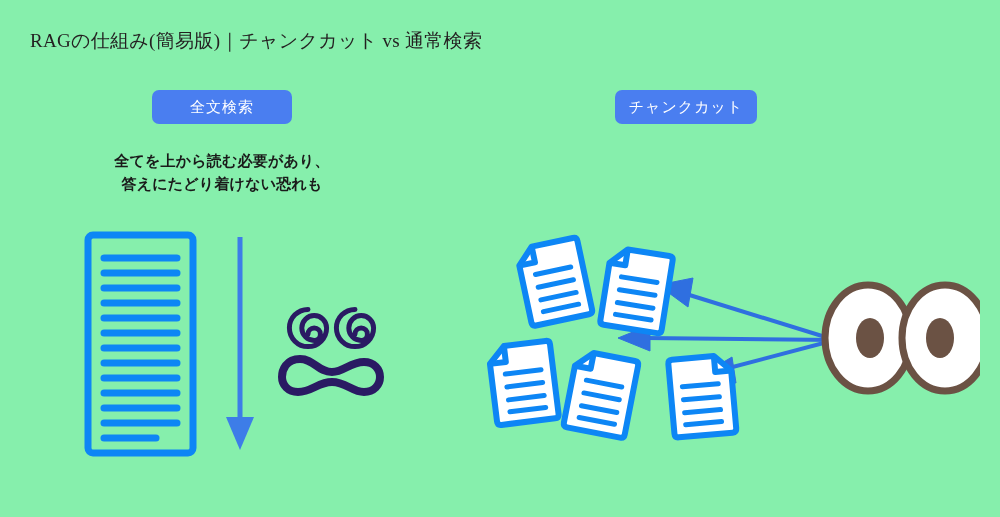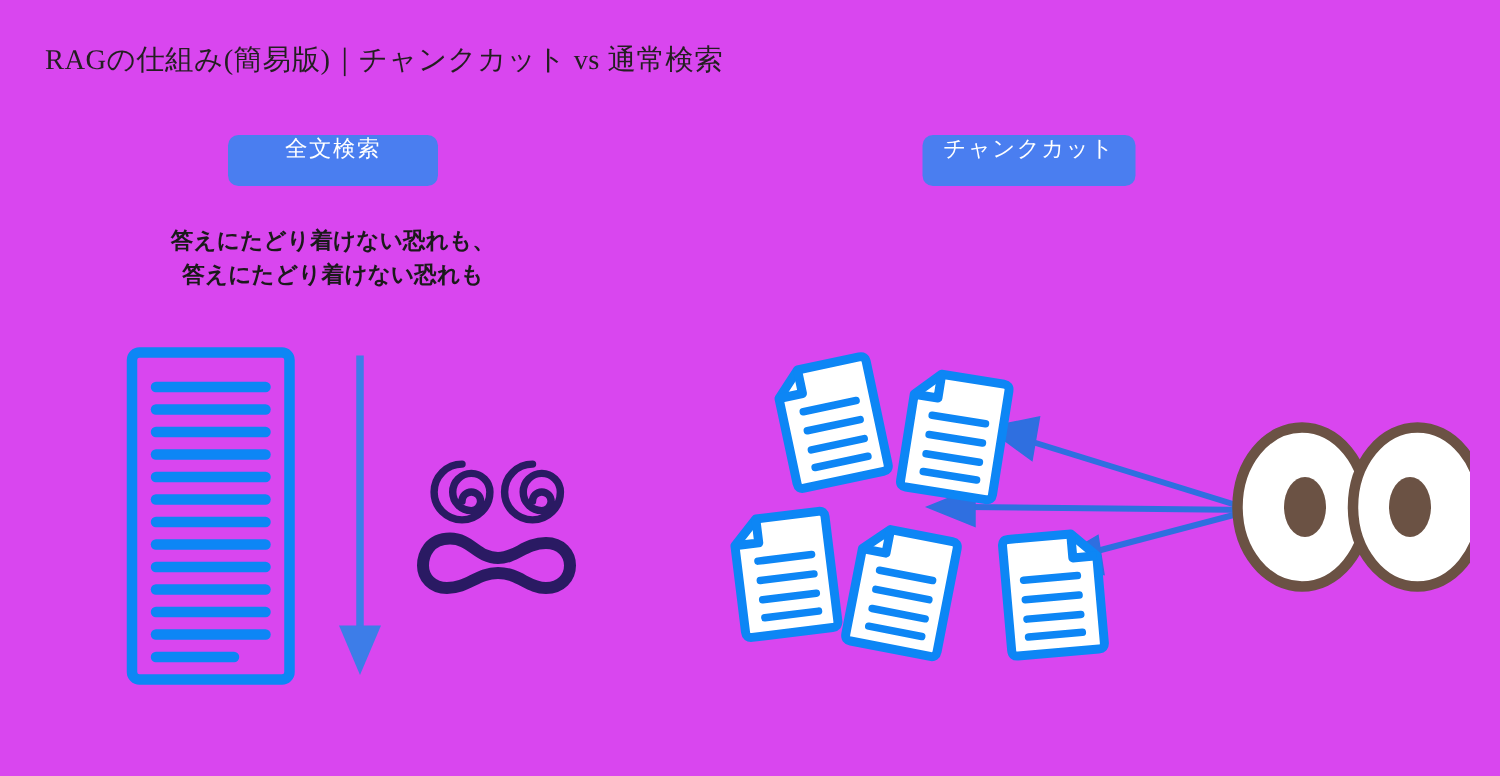--- a/index.html
+++ b/index.html
@@ -7,21 +7,21 @@
     padding: 0;
     background: #ffffff;
   }
   body {
     font-family: "Liberation Serif", "DejaVu Serif", serif;
   }
   #canvas {
     position: relative;
     width: 1000px;
     height: 517px;
-    background: #d946ef;
+    background: #86efac;
     overflow: hidden;
   }
 
   
   #page-title {
     position: absolute;
     left: 30px;
     top: 27px;
     font-size: 19px;
     line-height: 28px;
@@ -33,21 +33,21 @@
   
   .badge {
     position: absolute;
     height: 34px;
     border-radius: 7px;
     background: #4a7ef0;
     color: #ffffff;
     font-size: 15px;
     letter-spacing: 1px;
     display: flex;
-    align-items: flex-start;
+    align-items: center;
     justify-content: center;
     font-family: "Liberation Sans", sans-serif;
     font-weight: 400;
   }
   #badge-left  { left: 152px; top: 90px; width: 140px; }
   #badge-right { left: 615px; top: 90px; width: 142px; }
 
   
   .caption {
     position: absolute;
@@ -80,21 +80,21 @@
 
   <div class="badge" id="badge-left">
     <span>全文検索</span>
   </div>
 
   <div class="badge" id="badge-right">
     <span>チャンクカット</span>
   </div>
 
   <div class="caption" id="caption-left">
-    <span class="l1">答えにたどり着けない恐れも、</span>
+    <span class="l1">全てを上から読む必要があり、</span>
     <span class="l2">答えにたどり着けない恐れも</span>
   </div>
 
   <div class="caption" id="caption-right">
   </div>
 
   <svg class="art" id="art-left" viewBox="0 0 340 250">
 
     <g>
       <rect x="28" y="10" width="105" height="218" rx="5" ry="5" fill="none" stroke="#0d86f5" stroke-width="7"></rect>

